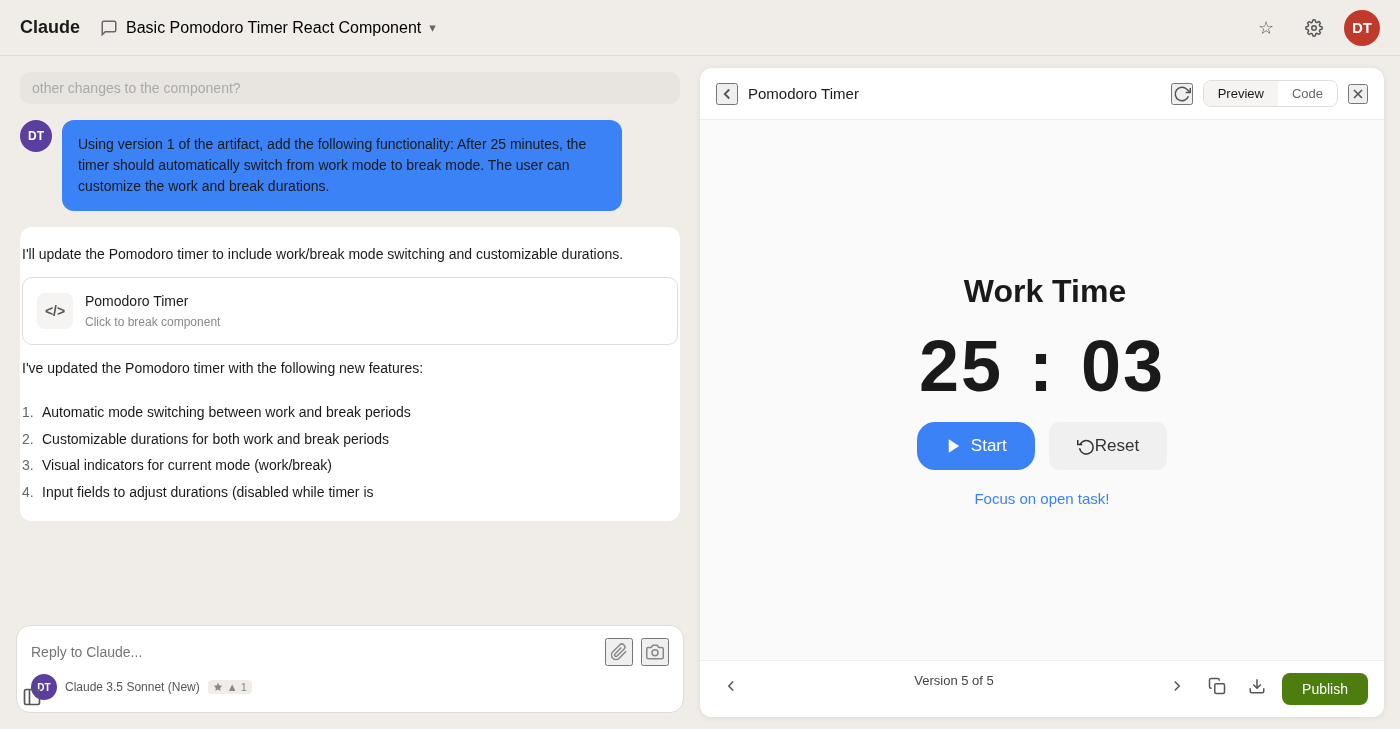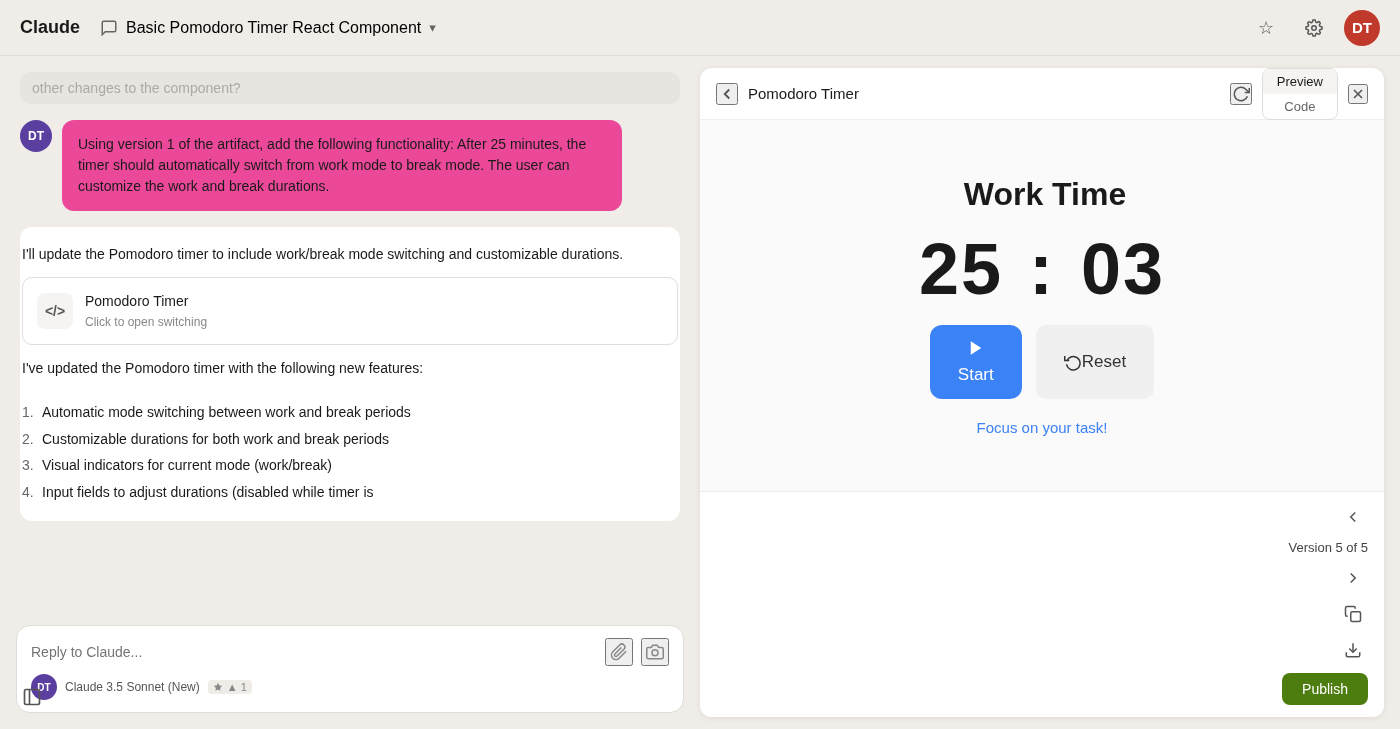--- a/index.html
+++ b/index.html
@@ -115,21 +115,21 @@
       background: #5a3fa0;
       color: white;
       font-size: 12px;
       font-weight: 600;
       display: flex;
       align-items: center;
       justify-content: center;
       flex-shrink: 0;
     }
     .user-bubble {
-      background: #ec4899;
+      background: #3b82f6;
       border-radius: 12px;
       padding: 14px 16px;
       font-size: 14px;
       color: #1a1a1a;
       line-height: 1.5;
       max-width: 560px;
     }
 
     
     .assistant-msg {
@@ -311,21 +311,20 @@
       cursor: pointer;
       font-size: 16px;
       display: flex;
       align-items: center;
     }
     .preview-tabs {
       display: flex;
       border: 1px solid #e0ddd8;
       border-radius: 8px;
       overflow: hidden;
-      flex-direction: column;
     }
     .preview-tab {
       padding: 5px 14px;
       font-size: 13px;
       cursor: pointer;
       border: none;
       background: transparent;
     }
     .preview-tab.active {
       background: #f5f4f2;
@@ -408,26 +407,25 @@
       gap: 14px;
     }
 
     .btn-start {
       display: flex;
       align-items: center;
       gap: 8px;
       background: #3b82f6;
       color: white;
       border: none;
-      border-radius: 12px;
+      border-radius: 18px;
       padding: 14px 28px;
       font-size: 17px;
       font-weight: 500;
       cursor: pointer;
-      flex-direction: column;
     }
 
     .btn-reset {
       display: flex;
       align-items: center;
       background: #f0f0f0;
       color: #333;
       border: none;
       border-radius: 10px;
       padding: 14px 28px;
@@ -437,26 +435,25 @@
     }
 
     .pomodoro-status {
       color: #3b82f6;
       font-size: 15px;
     }
 
     
     .preview-footer {
       display: flex;
-      align-items: flex-end;
+      align-items: flex-start;
       padding: 12px 16px;
       border-top: 1px solid #eee;
       background: white;
       gap: 10px;
-      flex-direction: column;
     }
 
     .footer-nav-btn {
       background: transparent;
       border: none;
       cursor: pointer;
       color: #555;
       font-size: 16px;
       display: flex;
       align-items: center;
@@ -556,21 +553,21 @@
         <div class="user-bubble">Using version 1 of the artifact, add the following functionality: After 25 minutes, the timer should automatically switch from work mode to break mode. The user can customize the work and break durations.</div>
       </div>
 
       <div class="assistant-msg">
         <p>I'll update the Pomodoro timer to include work/break mode switching and customizable durations.</p>
 
         <div class="artifact-card">
           <div class="artifact-icon">&lt;/&gt;</div>
           <div class="artifact-info">
             <span class="artifact-name">Pomodoro Timer</span>
-            <span class="artifact-subtitle">Click to open switching</span>
+            <span class="artifact-subtitle">Click to break component</span>
           </div>
         </div>
 
         <p>I've updated the Pomodoro timer with the following new features:</p>
 
         <ol class="feature-list">
           <li>Automatic mode switching between work and break periods</li>
           <li>Customizable durations for both work and break periods</li>
           <li>Visual indicators for current mode (work/break)</li>
           <li>Input fields to adjust durations (disabled while timer is</li>
@@ -653,21 +650,21 @@
             <span>Start</span>
           </button>
           <button class="btn-reset">
             <svg width="18" height="18" viewBox="0 0 24 24" fill="none" stroke="#333" stroke-width="2">
               <polyline points="1 4 1 10 7 10"></polyline>
               <path d="M3.51 15a9 9 0 1 0 .49-4.5"></path>
             </svg>
             <span>Reset</span>
           </button>
         </div>
-        <div class="pomodoro-status">Focus on your task!</div>
+        <div class="pomodoro-status">Focus on open task!</div>
       </div>
     </div>
 
     <div class="preview-footer">
       <button class="footer-nav-btn">
         <svg width="18" height="18" viewBox="0 0 24 24" fill="none" stroke="#555" stroke-width="2">
           <polyline points="15 18 9 12 15 6"></polyline>
         </svg>
       </button>
       <span class="footer-version">Version 5 of 5</span>

